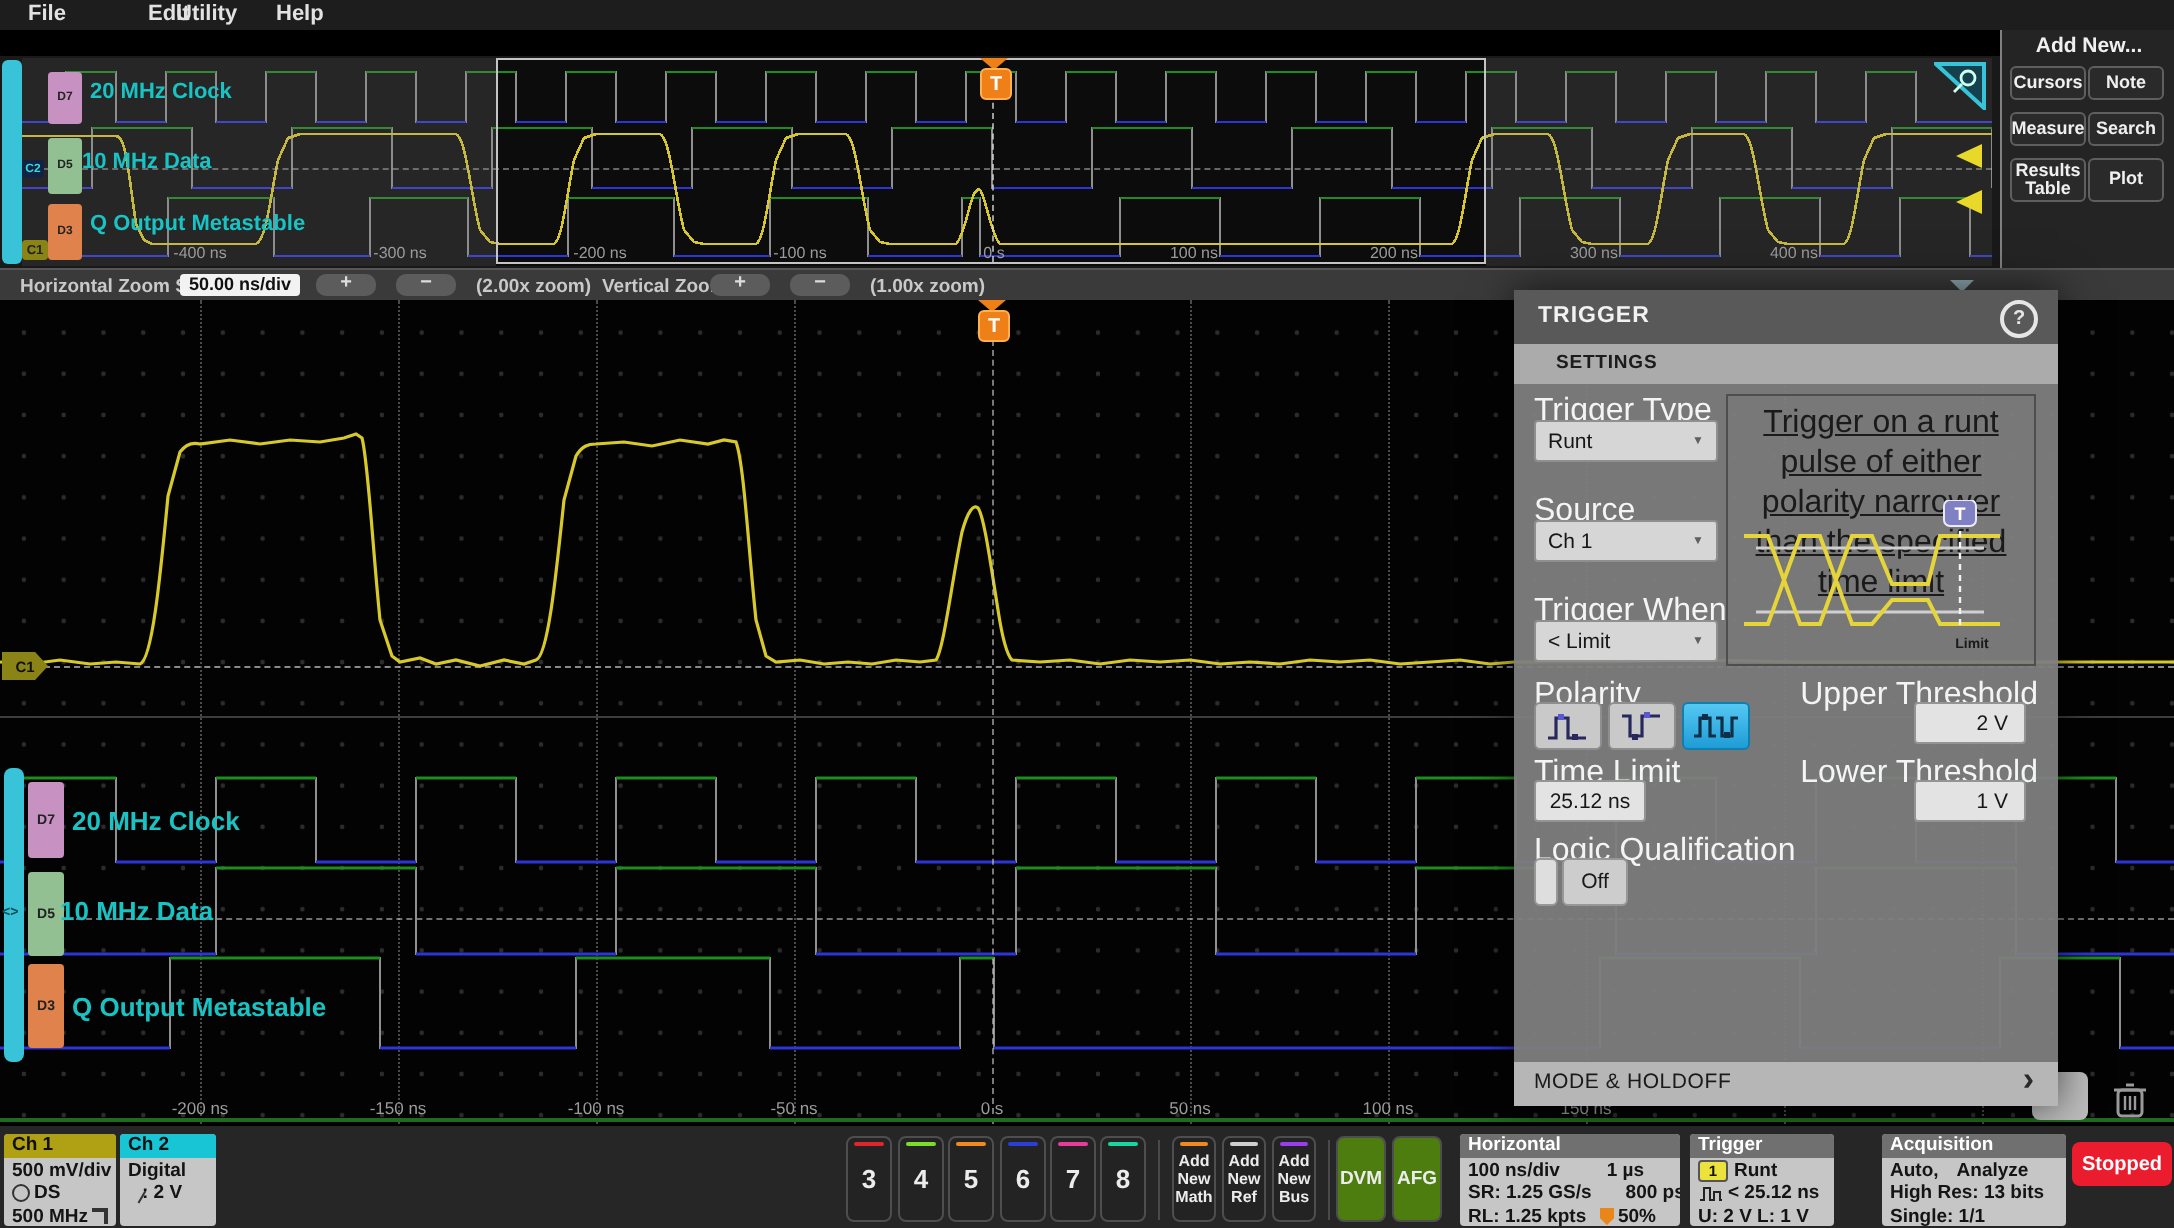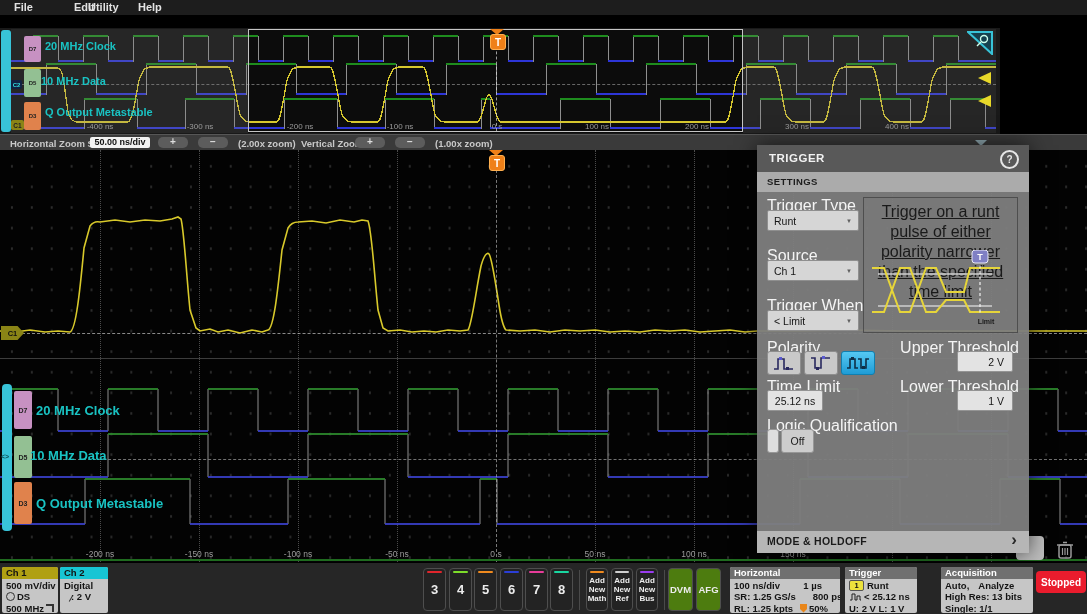--- a/index.html
+++ b/index.html
@@ -87,20 +87,31 @@
       <svg width="26" height="24" style="position:absolute;left:956px;top:2px;">
         <polygon points="1,1 25,1 25,23" fill="#15414f" stroke="#38c3d8" stroke-width="2"></polygon>
         <circle cx="17" cy="8" r="3.5" fill="none" stroke="#cfe" stroke-width="1.4"></circle>
         <line x1="14" y1="11" x2="10" y2="15" stroke="#cfe" stroke-width="1.4"></line>
       </svg>
       <div class="dbadge" style="left:0;top:51px;width:11px;height:9px;font-size:6px;background:#124;color:#3dd;">C2</div>
       <div class="dbadge" style="left:0;top:91px;width:13px;height:10px;font-size:6.5px;background:#8a8416;">C1</div>
     </div>
   </div>
 
+  <div class="abs" style="left:1000px;top:15px;width:87px;height:119px;background:#242424;border-left:1px solid #808080;box-sizing:border-box;">
+    <div class="abs" style="left:0;top:2px;width:87px;text-align:center;color:#f0f0f0;font-size:10.5px;font-weight:bold;">Add New...</div>
+    <div id="addnew-grid">
+        <div style="position: absolute; left: 4px; top: 18px; width: 38px; height: 17px; background: rgb(42, 42, 42); border: 1px solid rgb(95, 95, 95); border-radius: 3px; color: rgb(240, 240, 240); font-size: 9px; font-weight: bold; display: flex; align-items: center; justify-content: center; text-align: center; line-height: 1.05; box-sizing: border-box; cursor: pointer;">Cursors</div>
+        <div style="position: absolute; left: 43px; top: 18px; width: 38px; height: 17px; background: rgb(42, 42, 42); border: 1px solid rgb(95, 95, 95); border-radius: 3px; color: rgb(240, 240, 240); font-size: 9px; font-weight: bold; display: flex; align-items: center; justify-content: center; text-align: center; line-height: 1.05; box-sizing: border-box; cursor: pointer;">Note</div>
+        <div style="position: absolute; left: 4px; top: 41px; width: 38px; height: 17px; background: rgb(42, 42, 42); border: 1px solid rgb(95, 95, 95); border-radius: 3px; color: rgb(240, 240, 240); font-size: 9px; font-weight: bold; display: flex; align-items: center; justify-content: center; text-align: center; line-height: 1.05; box-sizing: border-box; cursor: pointer;">Measure</div>
+        <div style="position: absolute; left: 43px; top: 41px; width: 38px; height: 17px; background: rgb(42, 42, 42); border: 1px solid rgb(95, 95, 95); border-radius: 3px; color: rgb(240, 240, 240); font-size: 9px; font-weight: bold; display: flex; align-items: center; justify-content: center; text-align: center; line-height: 1.05; box-sizing: border-box; cursor: pointer;">Search</div>
+        <div style="position: absolute; left: 4px; top: 64px; width: 38px; height: 22px; background: rgb(42, 42, 42); border: 1px solid rgb(95, 95, 95); border-radius: 3px; color: rgb(240, 240, 240); font-size: 9px; font-weight: bold; display: flex; align-items: center; justify-content: center; text-align: center; line-height: 1.05; box-sizing: border-box; cursor: pointer;">Results Table</div>
+        <div style="position: absolute; left: 43px; top: 64px; width: 38px; height: 22px; background: rgb(42, 42, 42); border: 1px solid rgb(95, 95, 95); border-radius: 3px; color: rgb(240, 240, 240); font-size: 9px; font-weight: bold; display: flex; align-items: center; justify-content: center; text-align: center; line-height: 1.05; box-sizing: border-box; cursor: pointer;">Plot</div>
+      </div>
+  </div>
 
   <div class="abs" style="left:0;top:134px;width:1087px;height:16px;background:#3a3a3a;border-top:1px solid #565656;box-sizing:border-box;">
     <span class="zlbl" style="left:10px;">Horizontal Zoom Scale</span>
     <span class="abs" style="left:90px;top:2px;width:60px;height:11px;background:#f2f2f2;border-radius:2px;color:#111;font-size:9px;font-weight:bold;text-align:center;line-height:11px;">50.00 ns/div</span>
     <span class="zbtn" style="left:158px;">+</span>
     <span class="zbtn" style="left:198px;">−</span>
     <span class="zlbl" style="left:238px;">(2.00x zoom)</span>
     <span class="zlbl" style="left:301px;">Vertical Zoom</span>
     <span class="zbtn" style="left:355px;">+</span>
     <span class="zbtn" style="left:395px;">−</span>
@@ -175,21 +186,21 @@
     <line x1="12.5" y1="8" x2="12.5" y2="15" stroke="#9a9a9a" stroke-width="1.2"></line>
   </svg>
 
   <div class="abs" style="left:757px;top:145px;width:272px;height:408px;background:rgba(126,126,126,.95);z-index:20;box-shadow:0 0 20px rgba(0,0,0,.65);">
     <div class="abs" style="left:0;top:0;width:272px;height:27px;background:#595959;">
       <span class="abs" style="left:12px;top:7px;color:#f2f2f2;font-size:11.5px;font-weight:bold;letter-spacing:.5px;">TRIGGER</span>
       <span class="abs" style="right:10px;top:5px;width:15px;height:15px;border:2px solid #e6e6e6;border-radius:50%;color:#e6e6e6;
                    font-size:10px;font-weight:bold;display:flex;align-items:center;justify-content:center;">?</span>
     </div>
     <div class="abs" style="left:0;top:27px;width:272px;height:20px;background:#ababab;color:#1c1c1c;font-size:9.5px;font-weight:bold;
-                line-height:20px;padding-left:10px;box-sizing:border-box;letter-spacing:.4px;">SETTINGS</div>
+                line-height:20px;padding-left:21px;box-sizing:border-box;letter-spacing:.4px;">SETTINGS</div>
 
     <span class="panel-label" style="left:10px;top:52px;">Trigger Type</span>
     <div class="ddl" style="left:10px;top:65px;">
       <span>Runt</span>
       <span style="font-size:6px;color:#606060;">▼</span>
     </div>
 
     <span class="panel-label" style="left:10px;top:102px;">Source</span>
     <div class="ddl" style="left:10px;top:115px;">
       <span>Ch 1</span>
@@ -247,21 +258,21 @@
 
     <span class="panel-label" style="left:141px;top:233px;width:121px;text-align:right;">Lower Threshold</span>
     <div class="valbox" style="left:200px;top:245px;width:56px;height:21px;justify-content:flex-end;padding-right:8px;">1 V</div>
 
     <span class="panel-label" style="left:10px;top:272px;">Logic Qualification</span>
     <div class="abs" style="left:10px;top:284px;width:12px;height:24px;background:#dedede;border:1px solid #979797;border-radius:3px;box-sizing:border-box;"></div>
     <div class="abs" style="left:24px;top:284px;width:33px;height:24px;background:#cdcdcd;border:1px solid #979797;border-radius:3px;box-sizing:border-box;
                 display:flex;align-items:center;justify-content:center;color:#1a1a1a;font-size:10.5px;">Off</div>
 
     <div class="abs" style="left:0;top:386px;width:272px;height:22px;background:#b6b6b6;">
-      <span style="position:absolute;left:10px;top:4px;color:#1a1a1a;font-size:10.5px;font-weight:bold;letter-spacing:.3px;">MODE &amp; HOLDOFF</span>
+      <span style="position:absolute;left:10px;top:4px;color:#1a1a1a;font-size:10.5px;font-weight:normal;letter-spacing:.3px;">MODE &amp; HOLDOFF</span>
       <span style="position:absolute;right:12px;top:-1px;color:#2a2a2a;font-size:17px;font-weight:bold;">›</span>
     </div>
   </div>
 
   <div class="abs" style="left:0;top:562px;width:1087px;height:52px;background:#262626;border-top:1px solid #000;box-sizing:border-box;z-index:30;">
 
     <div class="infobadge" style="left:2px;top:4px;width:56px;height:46px;">
       <div class="infohdr" style="background:#b0a013;color:#111;">Ch 1</div>
       <div class="inforow">
           <span>500 mV/div</span>

